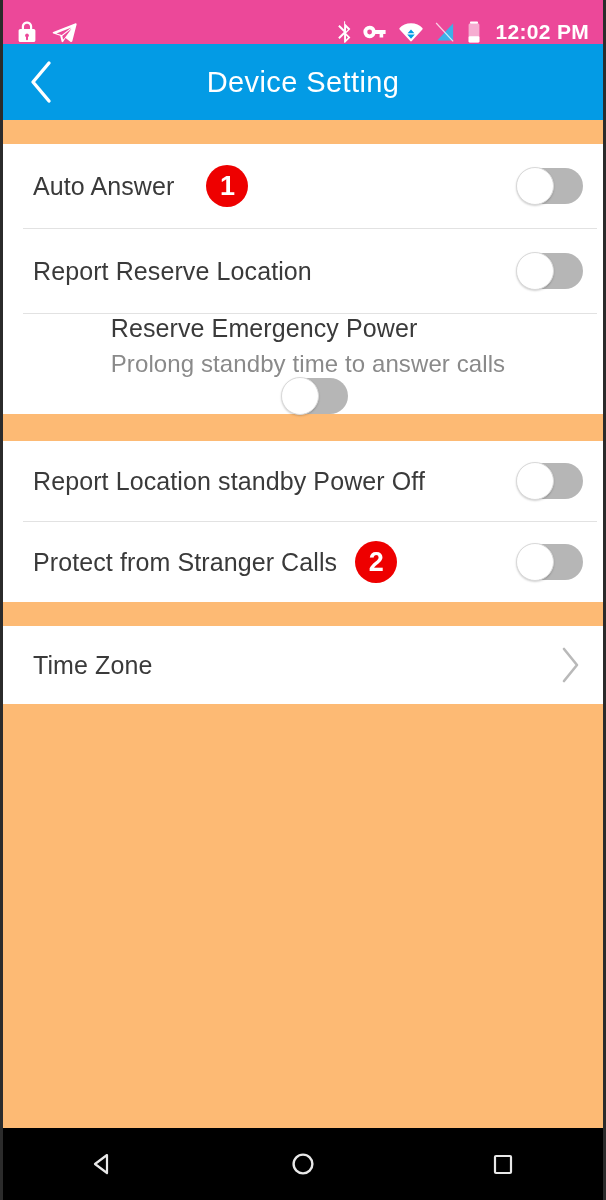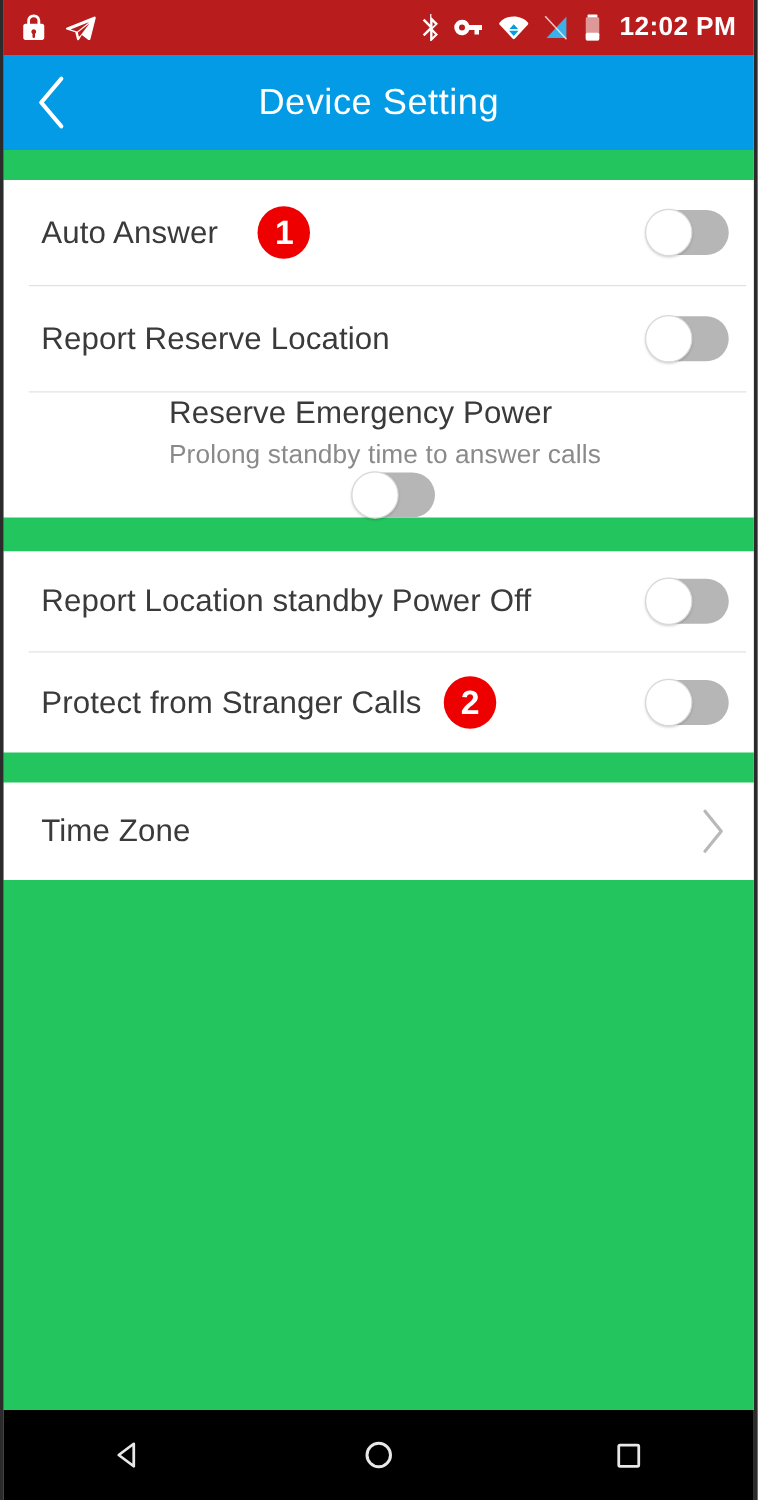--- a/index.html
+++ b/index.html
@@ -9,21 +9,21 @@
     background:#eaeaea;
     position:relative;
     overflow:hidden;
     border-left:3px solid #2b2b2b;
     border-right:3px solid #2b2b2b;
   }
   .screen { width:600px; height:1200px; position:relative; }
 
   
   .statusbar{
-    height:44px; background:#b91c1c; display:flex; align-items:center;
+    height:44px; background:#ec4899; display:flex; align-items:flex-end;
     padding:0 14px; color:#fff;
   }
   .sb-left{ display:flex; align-items:center; gap:14px; }
   .sb-right{ display:flex; align-items:center; gap:11px; margin-left:auto; }
   .sb-time{ font-size:21px; font-weight:bold; letter-spacing:.3px; margin-left:4px;
             font-family:"Liberation Sans", sans-serif; }
   .sb-ico{ display:block; }
 
   
   .appbar{
@@ -31,36 +31,36 @@
     position:relative;
   }
   .backbtn{ width:76px; height:76px; display:flex; align-items:center; justify-content:center; }
   .appbar-title{
     position:absolute; left:0; right:0; text-align:center;
     color:#fff; font-size:29px; font-weight:400; letter-spacing:.4px;
     pointer-events:none;
   }
 
   
-  .content{ background:#22c55e; height:1008px; padding-top:24px; }
+  .content{ background:#fdba74; height:1008px; padding-top:24px; }
   .card{ background:#fff; width:100%; }
   .gap{ height:27px; }
   .gap2{ height:24px; }
 
   .row{
     display:flex; align-items:center; position:relative;
     padding:0 20px 0 30px; min-height:84px;
   }
   .row-text{ flex:1; display:flex; flex-direction:column; justify-content:center; }
   .row-title{
     font-size:25px; color:#3a3a3a; font-weight:400; letter-spacing:.1px;
     line-height:1.15; white-space:nowrap;
   }
   .row-sub{
-    font-size:21px; color:#8a8a8a; margin-top:7px; letter-spacing:.1px;
+    font-size:24px; color:#8a8a8a; margin-top:7px; letter-spacing:.1px;
     line-height:1.15;
   }
   .row-inline{ display:flex; align-items:center; }
 
   .sep{ height:1px; background:#e2e2e2; margin-left:20px; margin-right:6px; }
 
   
   .toggle{
     width:66px; height:36px; border-radius:18px; background:#b6b6b6;
     position:relative; flex:none; margin-left:14px;

